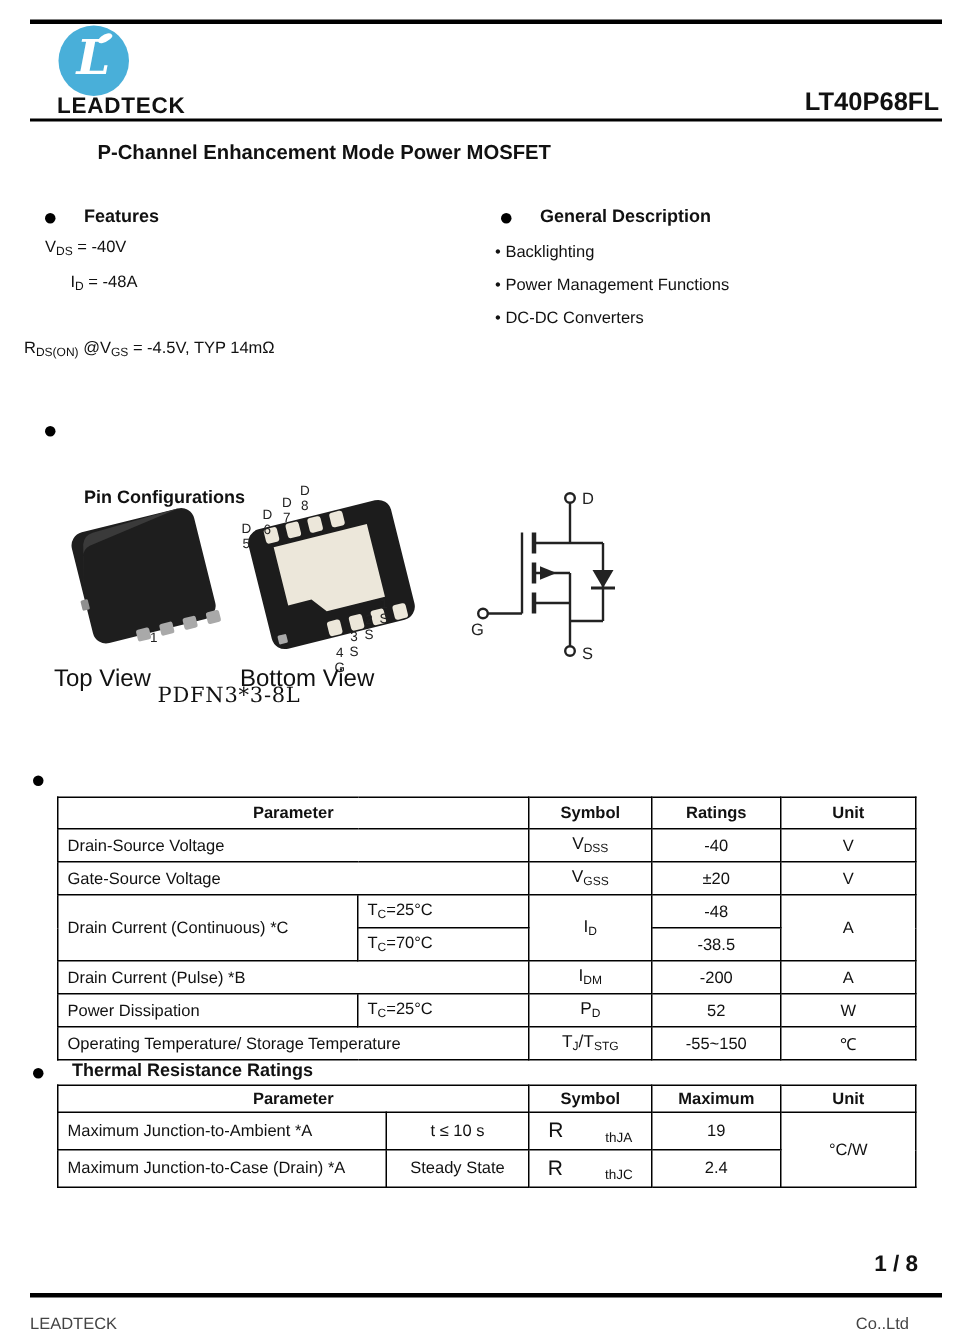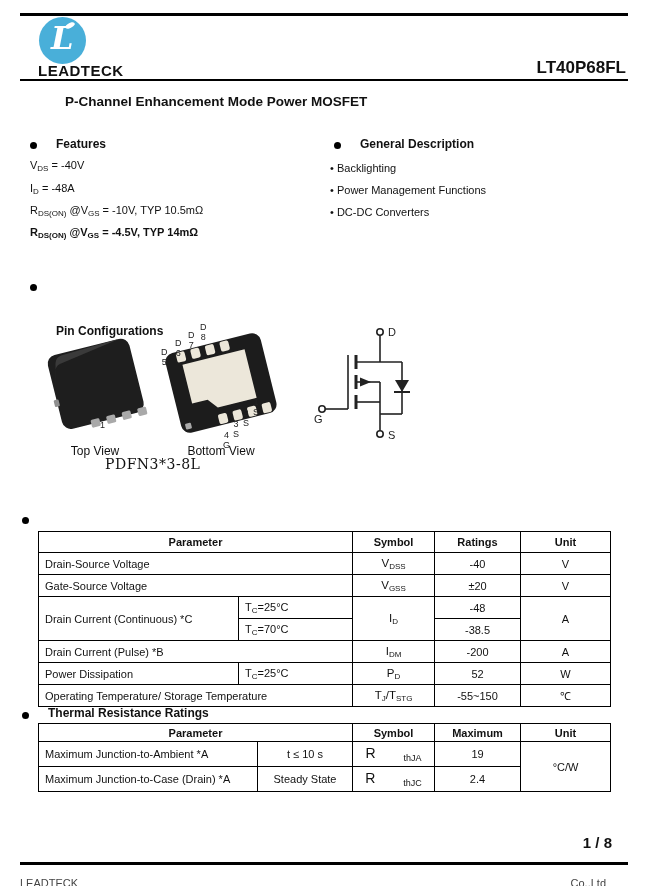--- a/index.html
+++ b/index.html
@@ -19,21 +19,21 @@
 
   .doc-title { position:absolute; left:20px; top:94px; font-size:13.5px; font-weight:bold;padding-left:45px; }
 
   .bullet { position:absolute; width:7px; height:7px; border-radius:50%; background:#000; }
   .sec-head { position:absolute; font-size:12px; font-weight:bold; }
 
   .bodyline { position:absolute; font-size:11px; }
   .sub { font-size:8px; vertical-align:-2px; }
   .gd-item { position:absolute; font-size:11px; }
 
-  .fig-caption { position:absolute; font-size:12px; text-align:center; }
+  .fig-caption { position:absolute; font-size:16px; }
   .pkg-name { position:absolute; left:105px; top:456px; font-family:"DejaVu Serif", serif; font-size:14px; letter-spacing:0.5px; }
   .pinlabel { position:absolute; font-size:9px; line-height:10px; text-align:center; color:#222; }
 
   table { border-collapse:collapse; position:absolute; table-layout:fixed; }
   td { border:1px solid #000; font-size:11px; text-align:center; vertical-align:middle; overflow:hidden; }
   .t1 { left:38px; top:531px; width:572px; }
   .t2 { left:38px; top:723px; width:572px; }
   .t1 td { height:22px; }
   .t1 tr.th td { height:21px; font-weight:bold; }
   .t2 tr.th td { height:18px; font-weight:bold; }
@@ -69,23 +69,22 @@
   <div class="brand">LEADTECK</div>
   <div class="rule header-rule"></div>
   <div class="part-number">LT40P68FL</div>
 
   <div class="doc-title">P-Channel Enhancement Mode Power MOSFET</div>
 
   <span class="bullet" style="left:30px; top:142px;"></span>
   <div class="sec-head" style="left:56px; top:137px;">Features</div>
 
   <div class="bodyline" style="left:30px; top:159px;"><span>V</span><span class="sub">DS</span><span> = -40V</span></div>
-  <div class="bodyline" style="left:30px; top:182px;"><span>I</span><span class="sub">D</span><span> = -48A</span></div>
-  <div class="bodyline" style="left:30px; top:204px;"><span>R</span><span class="sub">DS(ON)</span><span> @V</span><span class="sub">GS</span><span> = -10V, TYP 10.5mΩ</span></div>
-  <div class="bodyline" style="left:30px; top:226px;font-weight:bold;"><span>R</span><span class="sub">DS(ON)</span><span> @V</span><span class="sub">GS</span><span> = -4.5V, TYP 14mΩ</span></div>
+  <div class="bodyline" style="left:47px; top:182px;"><span>I</span><span class="sub">D</span><span> = -48A</span></div>
+  <div class="bodyline" style="left:16px; top:226px;"><span>R</span><span class="sub">DS(ON)</span><span> @V</span><span class="sub">GS</span><span> = -4.5V, TYP 14mΩ</span></div>
 
   <span class="bullet" style="left:334px; top:142px;"></span>
   <div class="sec-head" style="left:360px; top:137px;">General Description</div>
   <div class="gd-item" style="left:330px; top:162px;"><span>•</span> <span>Backlighting</span></div>
   <div class="gd-item" style="left:330px; top:184px;"><span>•</span> <span>Power Management Functions</span></div>
   <div class="gd-item" style="left:330px; top:206px;"><span>•</span> <span>DC-DC Converters</span></div>
 
   <span class="bullet" style="left:30px; top:284px;"></span>
   <div class="sec-head" style="left:56px; top:279px;margin-top:45px;">Pin Configurations</div>
 

